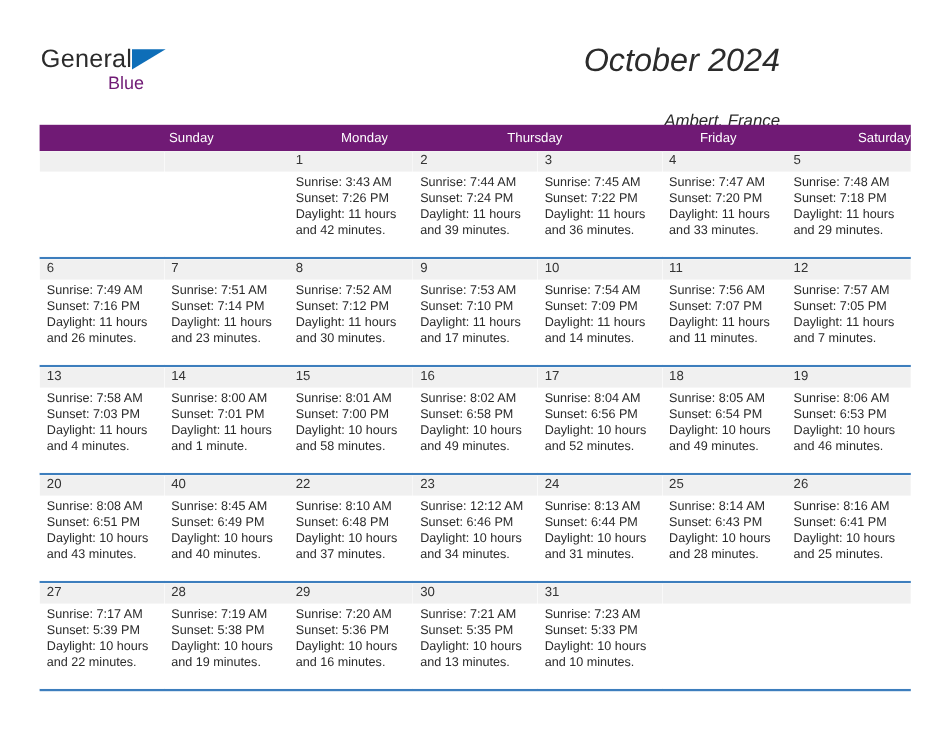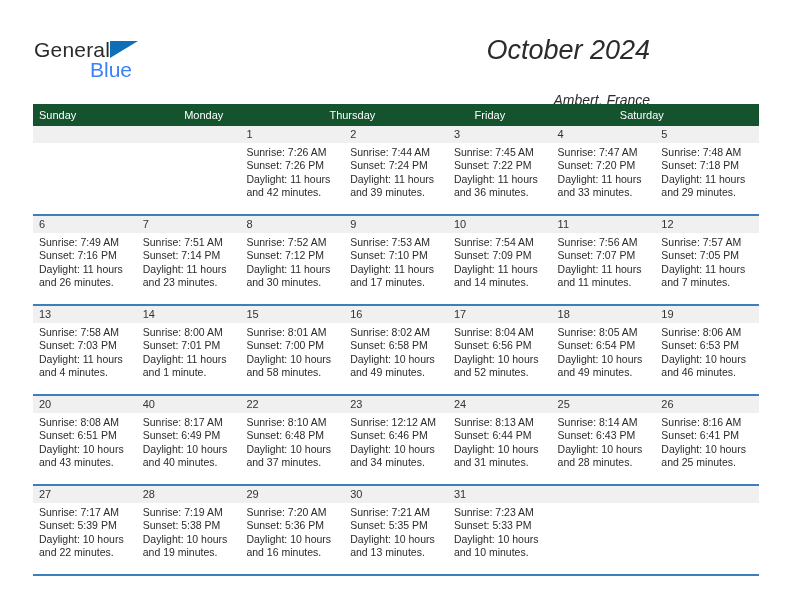--- a/index.html
+++ b/index.html
@@ -51,22 +51,22 @@
     top: 3px;
     width: 0;
     height: 0;
     border-left: 28px solid #0e6eb8;
     border-bottom: 17px solid transparent;
   }
   .brand-row2 {
     position: absolute;
     left: 56px;
     top: 20px;
-    font-size: 21px;
-    color: #3b82f6;
+    font-size: 15px;
+    color: #701a75;
     line-height: 24px;
     white-space: nowrap;
   }
   .title-block {
     position: absolute;
     right: 36px;
     top: 34px;
     text-align: right;
     font-style: italic;
   }
@@ -87,22 +87,23 @@
   
   .calendar {
     position: absolute;
     left: 33px;
     top: 104px;
     width: 726px;
   }
   .dow-row {
     display: flex;
     width: 100%;
-    background: #14532d;
+    background: #701a75;
     height: 22px;
+    text-align: right;
   }
   .dow {
     flex: 1 1 0;
     box-sizing: border-box;
     padding-left: 6px;
     font-size: 11px;
     color: #ffffff;
     line-height: 22px;
     white-space: nowrap;
     overflow: hidden;
@@ -184,21 +185,21 @@
             <div class="cell-num"></div>
             <div class="cell-body"></div>
           </div>
           <div class="cell empty">
             <div class="cell-num"></div>
             <div class="cell-body"></div>
           </div>
           <div class="cell">
             <div class="cell-num">1</div>
             <div class="cell-body">
-              <div class="cell-line">Sunrise: 7:26 AM</div>
+              <div class="cell-line">Sunrise: 3:43 AM</div>
               <div class="cell-line">Sunset: 7:26 PM</div>
               <div class="cell-line">Daylight: 11 hours</div>
               <div class="cell-line">and 42 minutes.</div>
             </div>
           </div>
           <div class="cell">
             <div class="cell-num">2</div>
             <div class="cell-body">
               <div class="cell-line">Sunrise: 7:44 AM</div>
               <div class="cell-line">Sunset: 7:24 PM</div>
@@ -370,21 +371,21 @@
             <div class="cell-body">
               <div class="cell-line">Sunrise: 8:08 AM</div>
               <div class="cell-line">Sunset: 6:51 PM</div>
               <div class="cell-line">Daylight: 10 hours</div>
               <div class="cell-line">and 43 minutes.</div>
             </div>
           </div>
           <div class="cell">
             <div class="cell-num">40</div>
             <div class="cell-body">
-              <div class="cell-line">Sunrise: 8:17 AM</div>
+              <div class="cell-line">Sunrise: 8:45 AM</div>
               <div class="cell-line">Sunset: 6:49 PM</div>
               <div class="cell-line">Daylight: 10 hours</div>
               <div class="cell-line">and 40 minutes.</div>
             </div>
           </div>
           <div class="cell">
             <div class="cell-num">22</div>
             <div class="cell-body">
               <div class="cell-line">Sunrise: 8:10 AM</div>
               <div class="cell-line">Sunset: 6:48 PM</div>

